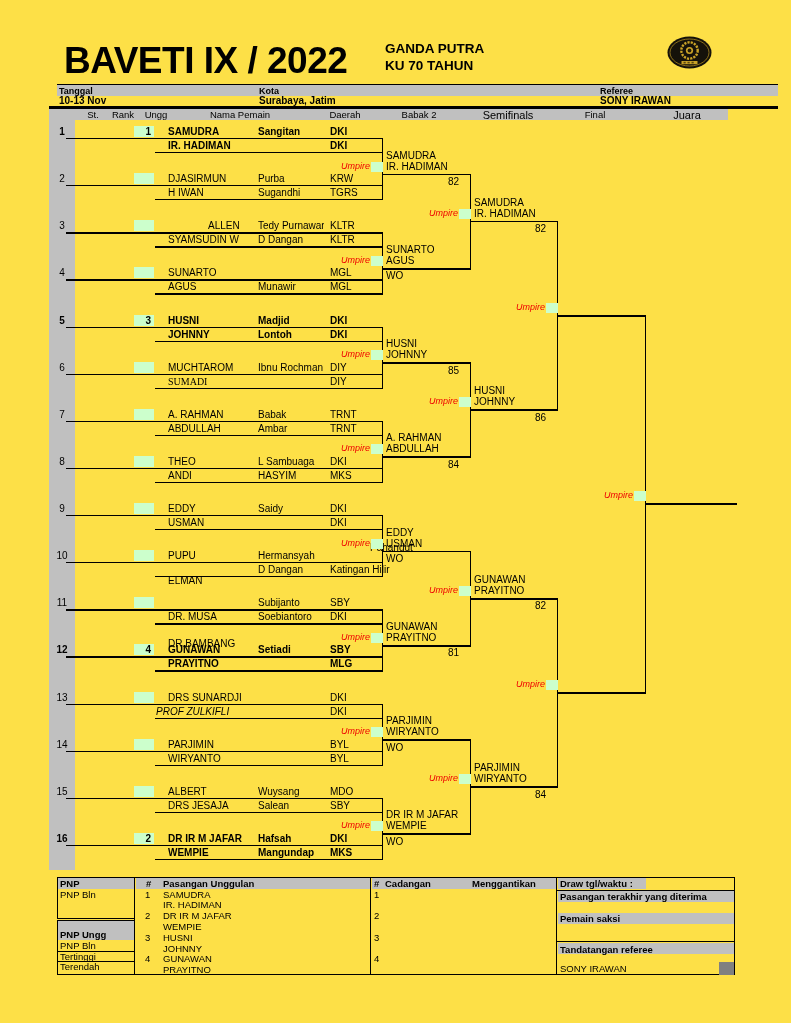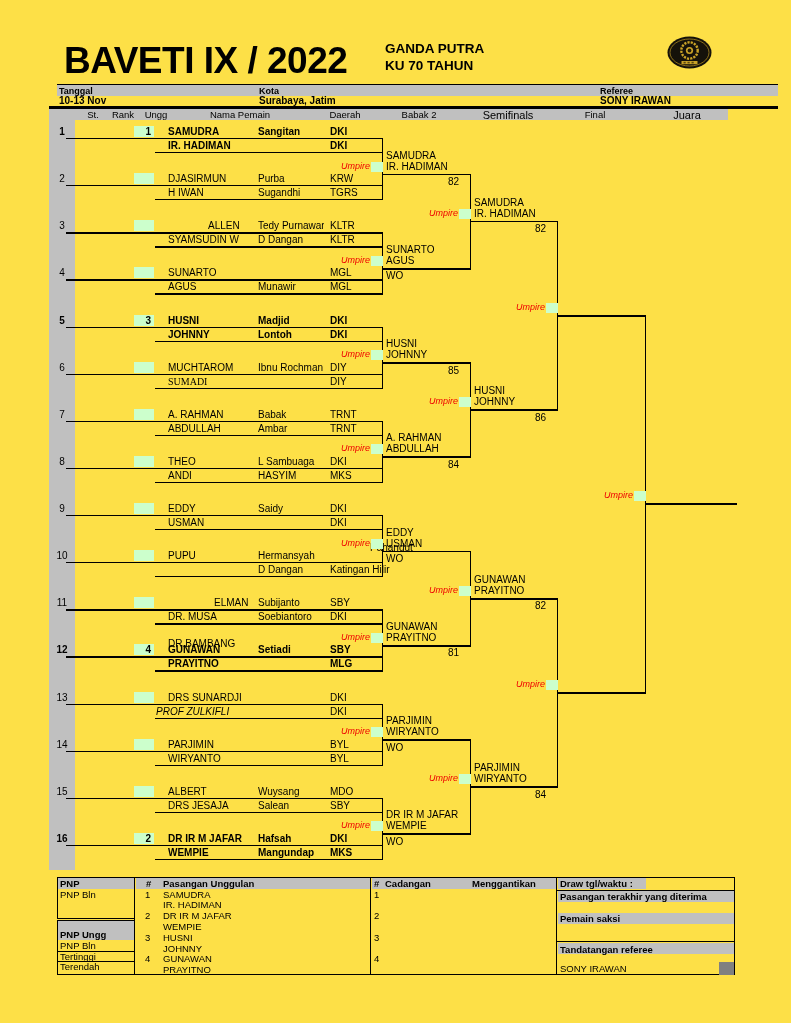--- a/index.html
+++ b/index.html
@@ -140,21 +140,21 @@
       <div class="abs t" style="left: 168px; top: 517.04px;">USMAN</div>
       <div class="abs t clip" style="left: 258px; top: 517.04px; width: 66px;"></div>
       <div class="abs t" style="left: 330px; top: 517.04px;">DKI</div>
       <div class="abs t" style="left: 49px; top: 550.17px; width: 26px; text-align: center;">10</div>
       <div class="abs ln" style="left: 66px; top: 562.17px; width: 317px; height: 1.3px;"></div>
       <div class="abs ln" style="left: 155px; top: 576.17px; width: 228px; height: 1.3px;"></div>
       <div class="abs green" style="left: 134px; top: 550.17px; width: 20px; height: 11px;"></div>
       <div class="abs t" style="left: 168px; top: 550.17px;">PUPU</div>
       <div class="abs t clip" style="left: 258px; top: 550.17px; width: 66px;">Hermansyah</div>
       <div class="abs t" style="left: 330px; top: 542px; padding-left: 40px;">Pahandut</div>
-      <div class="abs t" style="left: 168px; top: 597px; margin-left: 46px;">ELMAN</div>
+      <div class="abs t" style="left: 168px; top: 575px;">ELMAN</div>
       <div class="abs t clip" style="left: 258px; top: 564.17px; width: 66px;">D Dangan</div>
       <div class="abs t" style="left: 330px; top: 564.17px;">Katingan Hilir</div>
       <div class="abs t" style="left: 49px; top: 597.3px; width: 26px; text-align: center;">11</div>
       <div class="abs ln" style="left: 66px; top: 609.3px; width: 317px; height: 1.3px;"></div>
       <div class="abs ln" style="left: 155px; top: 623.3px; width: 228px; height: 1.3px;"></div>
       <div class="abs green" style="left: 134px; top: 597.3px; width: 20px; height: 11px;"></div>
       <div class="abs t" style="left: 168px; top: 597.3px; margin-top: 41px;">DR.BAMBANG</div>
       <div class="abs t clip" style="left: 258px; top: 597.3px; width: 66px;">Subijanto</div>
       <div class="abs t" style="left: 330px; top: 597.3px;">SBY</div>
       <div class="abs t" style="left: 168px; top: 611.3px;">DR. MUSA</div>

